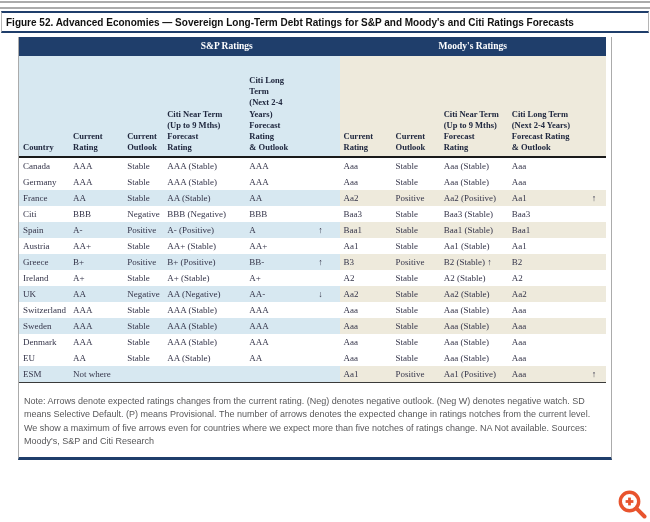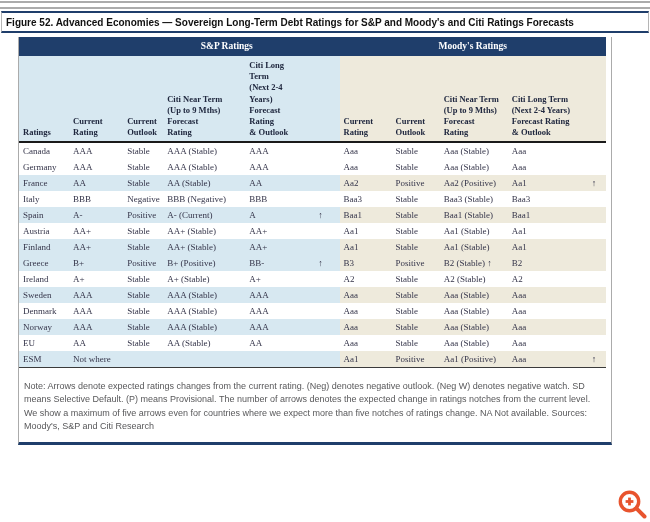--- a/index.html
+++ b/index.html
@@ -32,21 +32,21 @@
   tr.band-row th{
     background:#1f3e6b;color:#ffffff;
     font-size:9.5px;font-weight:bold;text-align:center;
     padding:4px 0 5px 0;
   }
   tr.band-row th.band-sp{padding-left:95px;}
   tr.colhead-row th{
     font-size:8.5px;font-weight:bold;color:#20283f;
     text-align:left;vertical-align:bottom;
     white-space:pre-line;line-height:1.32;
-    padding:4px 1px 2px 4px;
+    padding:19px 1px 2px 4px;
     border-bottom:2px solid #1a1a1a;
   }
   th.sec-sp,td-placeholder{background:#d7e8f1;}
   thead th.sec-sp{background:#d7e8f1;}
   thead th.sec-m{background:#eeeadc;}
   tbody td{
     font-size:9px;color:#35354a;
     padding:2px 1px 2px 4px;height:12px;
     overflow:hidden;white-space:nowrap;
   }
@@ -85,21 +85,21 @@
         <col style="width:68px">
       <col style="width:74px">
         <col style="width:24px">
     </colgroup>
     <thead>
       <tr class="band-row">
         <th colspan="6" class="band-sp">S&amp;P Ratings</th>
         <th colspan="5">Moody's Ratings</th>
       </tr>
       <tr class="colhead-row">
-        <th class="sec-sp">Ratings</th>
+        <th class="sec-sp">Country</th>
         <th class="sec-sp">Current
 Rating</th>
         <th class="sec-sp">Current
 Outlook</th>
         <th class="sec-sp">Citi Near Term
 (Up to 9 Mths)
 Forecast
 Rating</th>
         <th class="sec-sp">Citi Long Term
 (Next 2-4 Years)
@@ -155,60 +155,47 @@
           <td class="sec-sp">AA (Stable)</td>
           <td class="sec-sp">AA</td>
           <td class="sec-sp c-arrow"></td>
           <td class="sec-m">Aa2</td>
           <td class="sec-m">Positive</td>
           <td class="sec-m">Aa2 (Positive)</td>
           <td class="sec-m">Aa1</td>
           <td class="sec-m c-arrow">↑</td>
         </tr>
         <tr>
-          <td class="sec-sp">Italy</td>
+          <td class="sec-sp">Citi</td>
           <td class="sec-sp">BBB</td>
           <td class="sec-sp">Negative</td>
           <td class="sec-sp">BBB (Negative)</td>
           <td class="sec-sp">BBB</td>
           <td class="sec-sp c-arrow"></td>
           <td class="sec-m">Baa3</td>
           <td class="sec-m">Stable</td>
           <td class="sec-m">Baa3 (Stable)</td>
           <td class="sec-m">Baa3</td>
           <td class="sec-m c-arrow"></td>
         </tr>
         <tr class="striped">
           <td class="sec-sp">Spain</td>
           <td class="sec-sp">A-</td>
           <td class="sec-sp">Positive</td>
-          <td class="sec-sp">A- (Current)</td>
+          <td class="sec-sp">A- (Positive)</td>
           <td class="sec-sp">A</td>
           <td class="sec-sp c-arrow">↑</td>
           <td class="sec-m">Baa1</td>
           <td class="sec-m">Stable</td>
           <td class="sec-m">Baa1 (Stable)</td>
           <td class="sec-m">Baa1</td>
           <td class="sec-m c-arrow"></td>
         </tr>
         <tr>
           <td class="sec-sp">Austria</td>
-          <td class="sec-sp">AA+</td>
-          <td class="sec-sp">Stable</td>
-          <td class="sec-sp">AA+ (Stable)</td>
-          <td class="sec-sp">AA+</td>
-          <td class="sec-sp c-arrow"></td>
-          <td class="sec-m">Aa1</td>
-          <td class="sec-m">Stable</td>
-          <td class="sec-m">Aa1 (Stable)</td>
-          <td class="sec-m">Aa1</td>
-          <td class="sec-m c-arrow"></td>
-        </tr>
-        <tr class="striped">
-          <td class="sec-sp">Finland</td>
           <td class="sec-sp">AA+</td>
           <td class="sec-sp">Stable</td>
           <td class="sec-sp">AA+ (Stable)</td>
           <td class="sec-sp">AA+</td>
           <td class="sec-sp c-arrow"></td>
           <td class="sec-m">Aa1</td>
           <td class="sec-m">Stable</td>
           <td class="sec-m">Aa1 (Stable)</td>
           <td class="sec-m">Aa1</td>
           <td class="sec-m c-arrow"></td>
@@ -233,47 +220,60 @@
           <td class="sec-sp">A+ (Stable)</td>
           <td class="sec-sp">A+</td>
           <td class="sec-sp c-arrow"></td>
           <td class="sec-m">A2</td>
           <td class="sec-m">Stable</td>
           <td class="sec-m">A2 (Stable)</td>
           <td class="sec-m">A2</td>
           <td class="sec-m c-arrow"></td>
         </tr>
         <tr class="striped">
+          <td class="sec-sp">UK</td>
+          <td class="sec-sp">AA</td>
+          <td class="sec-sp">Negative</td>
+          <td class="sec-sp">AA (Negative)</td>
+          <td class="sec-sp">AA-</td>
+          <td class="sec-sp c-arrow">↓</td>
+          <td class="sec-m">Aa2</td>
+          <td class="sec-m">Stable</td>
+          <td class="sec-m">Aa2 (Stable)</td>
+          <td class="sec-m">Aa2</td>
+          <td class="sec-m c-arrow"></td>
+        </tr>
+        <tr>
+          <td class="sec-sp">Switzerland</td>
+          <td class="sec-sp">AAA</td>
+          <td class="sec-sp">Stable</td>
+          <td class="sec-sp">AAA (Stable)</td>
+          <td class="sec-sp">AAA</td>
+          <td class="sec-sp c-arrow"></td>
+          <td class="sec-m">Aaa</td>
+          <td class="sec-m">Stable</td>
+          <td class="sec-m">Aaa (Stable)</td>
+          <td class="sec-m">Aaa</td>
+          <td class="sec-m c-arrow"></td>
+        </tr>
+        <tr class="striped">
           <td class="sec-sp">Sweden</td>
           <td class="sec-sp">AAA</td>
           <td class="sec-sp">Stable</td>
           <td class="sec-sp">AAA (Stable)</td>
           <td class="sec-sp">AAA</td>
           <td class="sec-sp c-arrow"></td>
           <td class="sec-m">Aaa</td>
           <td class="sec-m">Stable</td>
           <td class="sec-m">Aaa (Stable)</td>
           <td class="sec-m">Aaa</td>
           <td class="sec-m c-arrow"></td>
         </tr>
         <tr>
           <td class="sec-sp">Denmark</td>
-          <td class="sec-sp">AAA</td>
-          <td class="sec-sp">Stable</td>
-          <td class="sec-sp">AAA (Stable)</td>
-          <td class="sec-sp">AAA</td>
-          <td class="sec-sp c-arrow"></td>
-          <td class="sec-m">Aaa</td>
-          <td class="sec-m">Stable</td>
-          <td class="sec-m">Aaa (Stable)</td>
-          <td class="sec-m">Aaa</td>
-          <td class="sec-m c-arrow"></td>
-        </tr>
-        <tr class="striped">
-          <td class="sec-sp">Norway</td>
           <td class="sec-sp">AAA</td>
           <td class="sec-sp">Stable</td>
           <td class="sec-sp">AAA (Stable)</td>
           <td class="sec-sp">AAA</td>
           <td class="sec-sp c-arrow"></td>
           <td class="sec-m">Aaa</td>
           <td class="sec-m">Stable</td>
           <td class="sec-m">Aaa (Stable)</td>
           <td class="sec-m">Aaa</td>
           <td class="sec-m c-arrow"></td>

